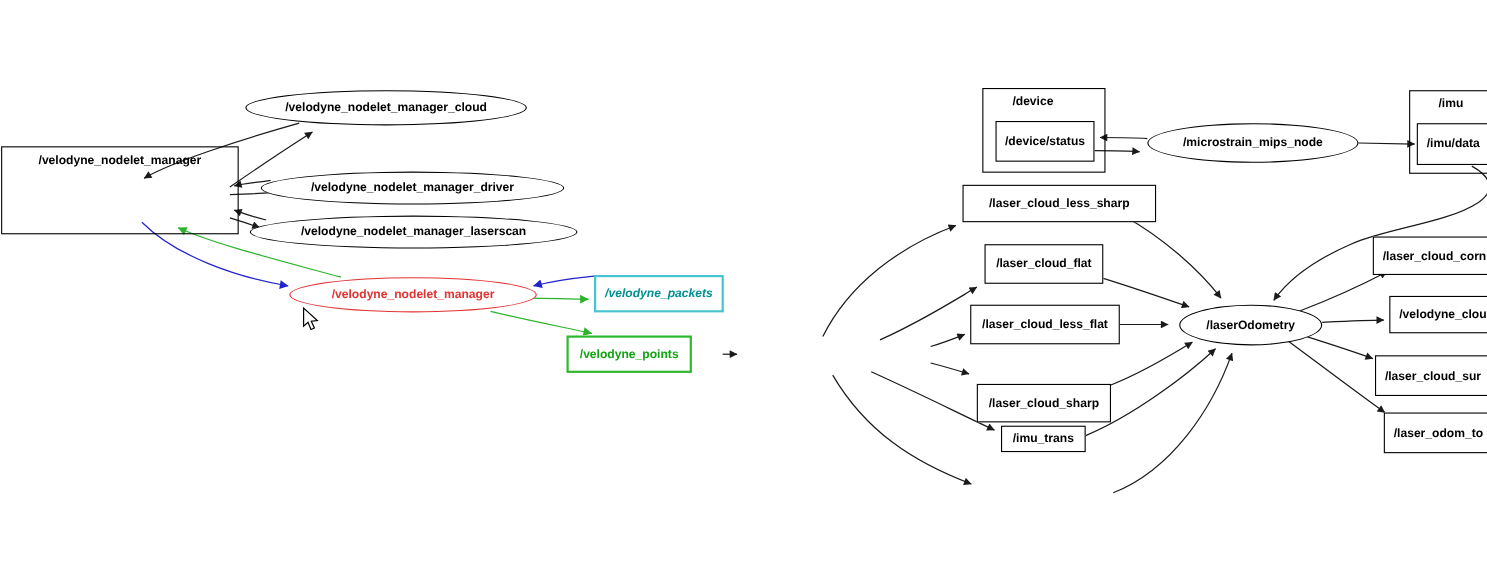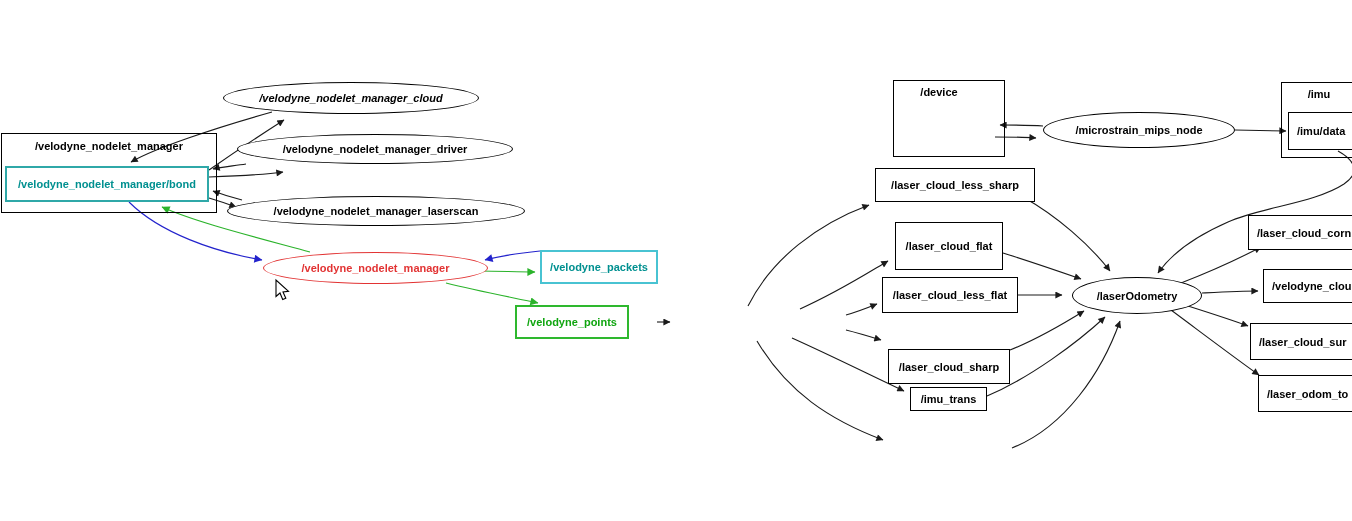--- a/index.html
+++ b/index.html
@@ -14,21 +14,21 @@
   .mk-green{fill:var(--green-edge,#2bb32b);}
   .mk-blue{fill:var(--blue-edge,#2222cc);}
   .node{position:absolute;display:flex;align-items:center;justify-content:center;
         font-weight:bold;font-size:11px;color:var(--text,#000);box-sizing:border-box;
         background:#fff;white-space:nowrap;}
   .ellipse{border:1px solid #000;border-radius:50%;}
   .box{border:1px solid #000;}
   .group{position:absolute;border:1px solid #000;box-sizing:border-box;background:transparent;}
   .glabel{position:absolute;font-weight:bold;font-size:11px;color:var(--text,#000);white-space:nowrap;}
   .teal-box{border:2px solid var(--teal-border,#2fa8a8);color:var(--teal-text,#008f8f);}
-  .cyan-box{border:2px solid var(--cyan-border,#46c2d2);color:var(--teal-text,#008f8f);}
+  .cyan-box{border:2px solid var(--cyan-border,#46c2d2);color:var(--teal-text,#008f8f);font-style:italic;}
   .green-box{border:2px solid var(--green-border,#2eb82e);color:var(--green-text,#10a510);}
   .red-ellipse{border:1.5px solid var(--red,#e03333);color:var(--red,#e03333);}
   .clip-box{justify-content:flex-start;padding-left:8px;}
 </style>
 </head>
 <body>
 
 <div id="canvas">
 
   <svg id="edges" xmlns="http://www.w3.org/2000/svg">
@@ -88,42 +88,42 @@
     </g>
 
     <g>
       <path class="e e-blue" d="M129,202 C160,233 215,252 262,260" marker-end="url(#ml)"></path>
       <path class="e e-blue" d="M540,251 C520,253 500,256 485,260" marker-end="url(#ml)"></path>
     </g>
   </svg>
 
   <div class="group" style="left:1px;top:133px;width:216px;height:80px;"></div>
   <div class="glabel" style="left:1px;top:140px;width:216px;text-align:center;">/velodyne_nodelet_manager</div>
-  <div class="node box teal-box" style="left:5px;top:166px;width:204px;height:36px;">/velodyne_nodelet_manager/bond</div>
 
-  <div class="node ellipse" style="left:223px;top:82px;width:256px;height:32px;font-style:italic;">/velodyne_nodelet_manager_cloud</div>
-  <div class="node ellipse" style="left:237px;top:134px;width:276px;height:30px;">/velodyne_nodelet_manager_driver</div>
+  <div class="node ellipse" style="left:223px;top:82px;width:256px;height:32px;">/velodyne_nodelet_manager_cloud</div>
+  <div class="node ellipse" style="left:237px;top:156px;width:276px;height:30px;">/velodyne_nodelet_manager_driver</div>
   <div class="node ellipse" style="left:227px;top:196px;width:298px;height:30px;text-align:right;">/velodyne_nodelet_manager_laserscan</div>
 
   <div class="node ellipse red-ellipse" style="left:263px;top:252px;width:225px;height:32px;">/velodyne_nodelet_manager</div>
 
   <div class="node box cyan-box" style="left:540px;top:250px;width:118px;height:34px;">/velodyne_packets</div>
   <div class="node box green-box" style="left:515px;top:305px;width:114px;height:34px;">/velodyne_points</div>
 
 
-  <div class="node box" style="left:875px;top:168px;width:160px;height:34px;">/laser_cloud_less_sharp</div>
-  <div class="node box" style="left:895px;top:222px;width:108px;height:48px;">/laser_cloud_flat</div>
+  <div class="node box" style="left:875px;top:168px;width:176px;height:34px;">/laser_cloud_less_sharp</div>
+  <div class="node box" style="left:895px;top:222px;width:108px;height:36px;">/laser_cloud_flat</div>
   <div class="node box" style="left:882px;top:277px;width:136px;height:36px;">/laser_cloud_less_flat</div>
   <div class="node box" style="left:888px;top:333px;width:122px;height:35px;margin-top:16px;">/laser_cloud_sharp</div>
   <div class="node box" style="left:910px;top:387px;width:77px;height:24px;">/imu_trans</div>
 
   <div class="node ellipse" style="left:1072px;top:277px;width:130px;height:37px;">/laserOdometry</div>
 
   <div class="group" style="left:893px;top:80px;width:112px;height:77px;"></div>
   <div class="glabel" style="left:893px;top:86px;width:92px;text-align:center;">/device</div>
+  <div class="node box" style="left:905px;top:110px;width:90px;height:37px;">/device/status</div>
 
   <div class="node ellipse" style="left:1043px;top:112px;width:192px;height:36px;">/microstrain_mips_node</div>
 
   <div class="group" style="left:1281px;top:82px;width:92px;height:76px;"></div>
   <div class="glabel" style="left:1281px;top:88px;width:76px;text-align:center;">/imu</div>
   <div class="node box clip-box" style="left:1288px;top:112px;width:84px;height:38px;">/imu/data</div>
 
   <div class="node box clip-box" style="left:1248px;top:215px;width:112px;height:35px;">/laser_cloud_corn</div>
   <div class="node box clip-box" style="left:1263px;top:269px;width:97px;height:34px;">/velodyne_clou</div>
   <div class="node box clip-box" style="left:1250px;top:323px;width:110px;height:37px;">/laser_cloud_sur</div>

